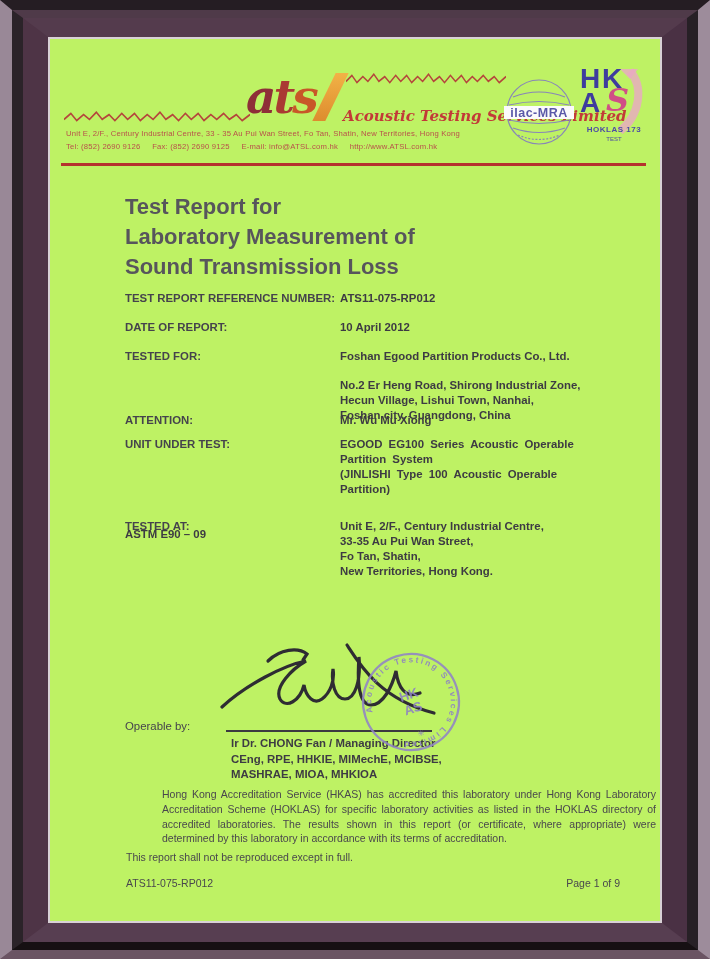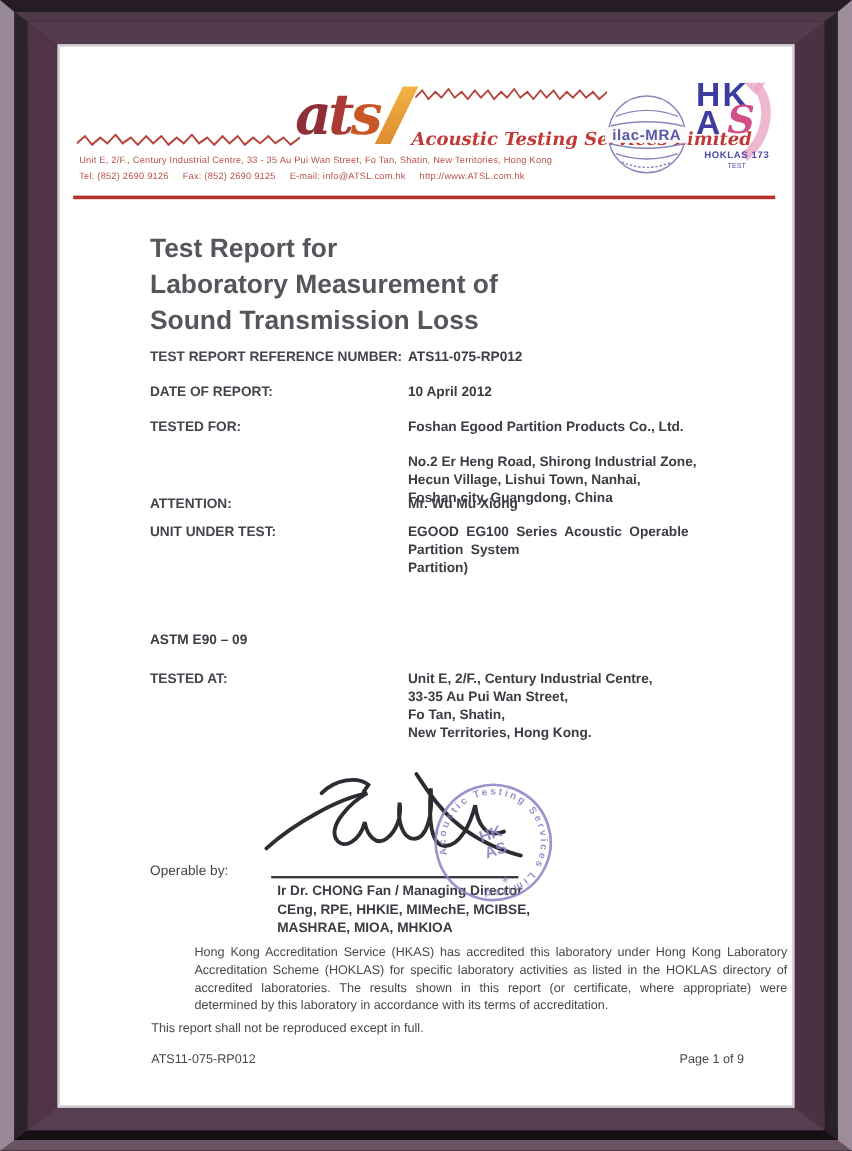--- a/index.html
+++ b/index.html
@@ -3,21 +3,21 @@
 <meta charset="utf-8">
 <style>
   html,body{margin:0;padding:0;background:#1a1418;}
   *{box-sizing:border-box;}
   .frame{width:710px;height:959px;border-style:solid;border-width:10px 12px 9px 12px;
          border-color:#251d23 #9d8c9b #6a5463 #998897;}
   .frame2{width:100%;height:100%;border-style:solid;border-width:8px 11px 8px 11px;
           border-color:#4f3a49 #272026 #161013 #2b2329;}
   .frame3{width:100%;height:100%;border-style:solid;border-width:19px 25px 19px 25px;
           border-color:#543b4d #4a3144 #573e51 #4e3446;}
-  .page{width:100%;height:100%;background:#ffffff;border:2px solid #d8d1d5;position:relative;
+  .page{width:100%;height:100%;background:#bef264;border:2px solid #d8d1d5;position:relative;
         font-family:"Liberation Sans",sans-serif;color:#3d3b43;overflow:hidden;}
   .page *{position:absolute;}
   
   .zig{height:12px;}
   .zig path{fill:none;stroke:#b5453c;stroke-width:1.5;}
   .zig-left{left:14px;top:72px;width:186px;}
   .zig-right{left:296px;top:34px;width:160px;}
   .atsl{left:196px;top:30px;width:150px;height:66px;font-family:"DejaVu Serif",serif;
         font-style:italic;font-weight:bold;font-size:47px;letter-spacing:-3px;}
   .atsl span{position:static;}
@@ -154,29 +154,30 @@
        <div class="lbl">ATTENTION:</div>
        <div class="val">
               <div>Mr. Wu Mu Xiong</div>
             </div>
      </div>
      <div class="row" style="top:398px">
        <div class="lbl">UNIT UNDER TEST:</div>
        <div class="val spread">
               <div>EGOOD EG100 Series Acoustic Operable</div>
               <div>Partition System</div>
+              <div>(JINLISHI Type 100 Acoustic Operable</div>
               <div>Partition)</div>
             </div>
      </div>
      <div class="row" style="top:488px">
        <div class="val">
               <div>ASTM E90 – 09</div>
             </div>
      </div>
-     <div class="row" style="top:520px">
+     <div class="row" style="top:480px">
        <div class="lbl">TESTED AT:</div>
        <div class="val">
               <div>Unit E, 2/F., Century Industrial Centre,</div>
               <div>33-35 Au Pui Wan Street,</div>
               <div>Fo Tan, Shatin,</div>
               <div>New Territories, Hong Kong.</div>
             </div>
      </div>
 
      <svg class="sig" viewBox="0 0 240 92">

